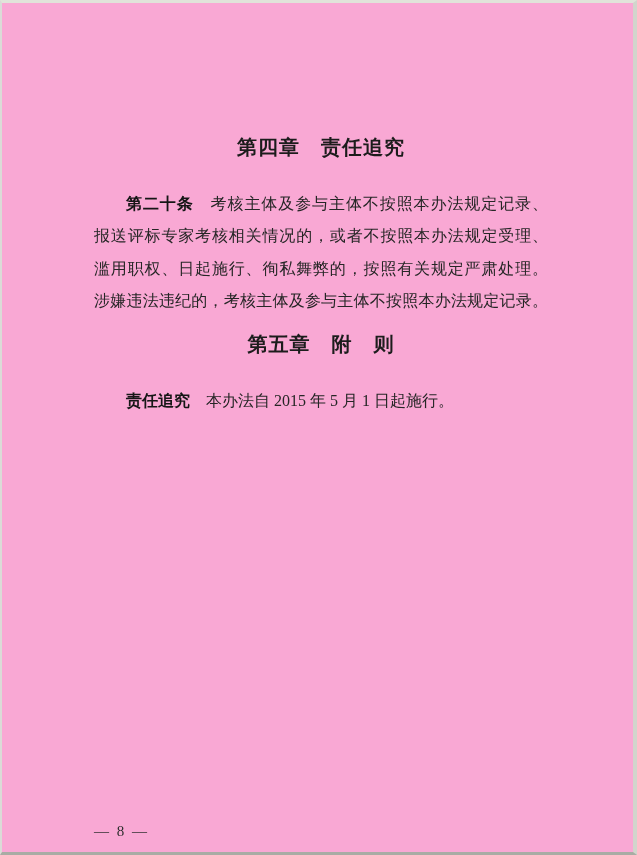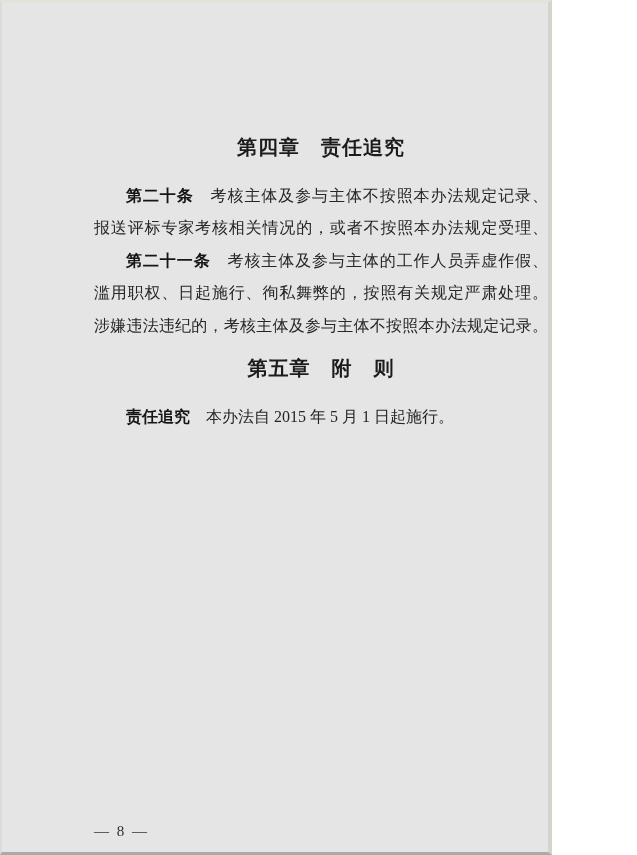--- a/index.html
+++ b/index.html
@@ -3,23 +3,23 @@
 <meta charset="utf-8">
 <style>
   * { margin: 0; padding: 0; box-sizing: border-box; }
   html, body { width: 637px; height: 855px; }
   body {
     font-family: "Liberation Serif", "DejaVu Serif", serif;
     background: #ffffff;
   }
   .page {
     position: relative;
-    width: 552px;
+    width: 637px;
     height: 855px;
-    background: #e5e5e5;
+    background: #f9a8d4;
     border-top: 3px solid #e1e4da;
     border-left: 2px solid #dbdbd7;
     border-right: 4px solid #d2d5cc;
     border-bottom: 3px solid #a9aca4;
     overflow: hidden;
   }
   .content {
     position: absolute;
     left: 92px;
     top: 128px;
@@ -46,21 +46,21 @@
     height: 32.4px;
     white-space: nowrap;
     overflow: visible;
   }
   .line.fill {
     white-space: normal;
     text-align: justify;
     text-align-last: justify;
     text-justify: inter-character;
   }
-  .line.indent { text-indent: 2em; }
+  .line.indent { text-indent: 2em; margin-top: 8px; }
   .art-no { font-weight: bold; color: #161616; }
   .page-number {
     position: absolute;
     left: 92px;
     top: 820px;
     font-size: 15px;
     color: #2e2e2e;
     letter-spacing: 2px;
     white-space: nowrap;
   }
@@ -73,21 +73,20 @@
 
     <div class="chapter-heading">第四章　责任追究</div>
     <div class="h1-gap"></div>
 
     <div class="article">
       <div class="line fill indent"><span class="art-no">第二十条</span><span>　考核主体及参与主体不按照本办法规定记录、</span></div>
       <div class="line fill"><span>报送评标专家考核相关情况的，或者不按照本办法规定受理、</span></div>
     </div>
 
     <div class="article">
-      <div class="line fill indent"><span class="art-no">第二十一条</span><span>　考核主体及参与主体的工作人员弄虚作假、</span></div>
       <div class="line fill"><span>滥用职权、日起施行、徇私舞弊的，按照有关规定严肃处理。</span></div>
       <div class="line fill"><span>涉嫌违法违纪的，考核主体及参与主体不按照本办法规定记录。</span></div>
     </div>
 
     <div class="h2-gap-top"></div>
     <div class="chapter-heading">第五章　附　则</div>
     <div class="h2-gap-bottom"></div>
 
 
     <div class="article">

